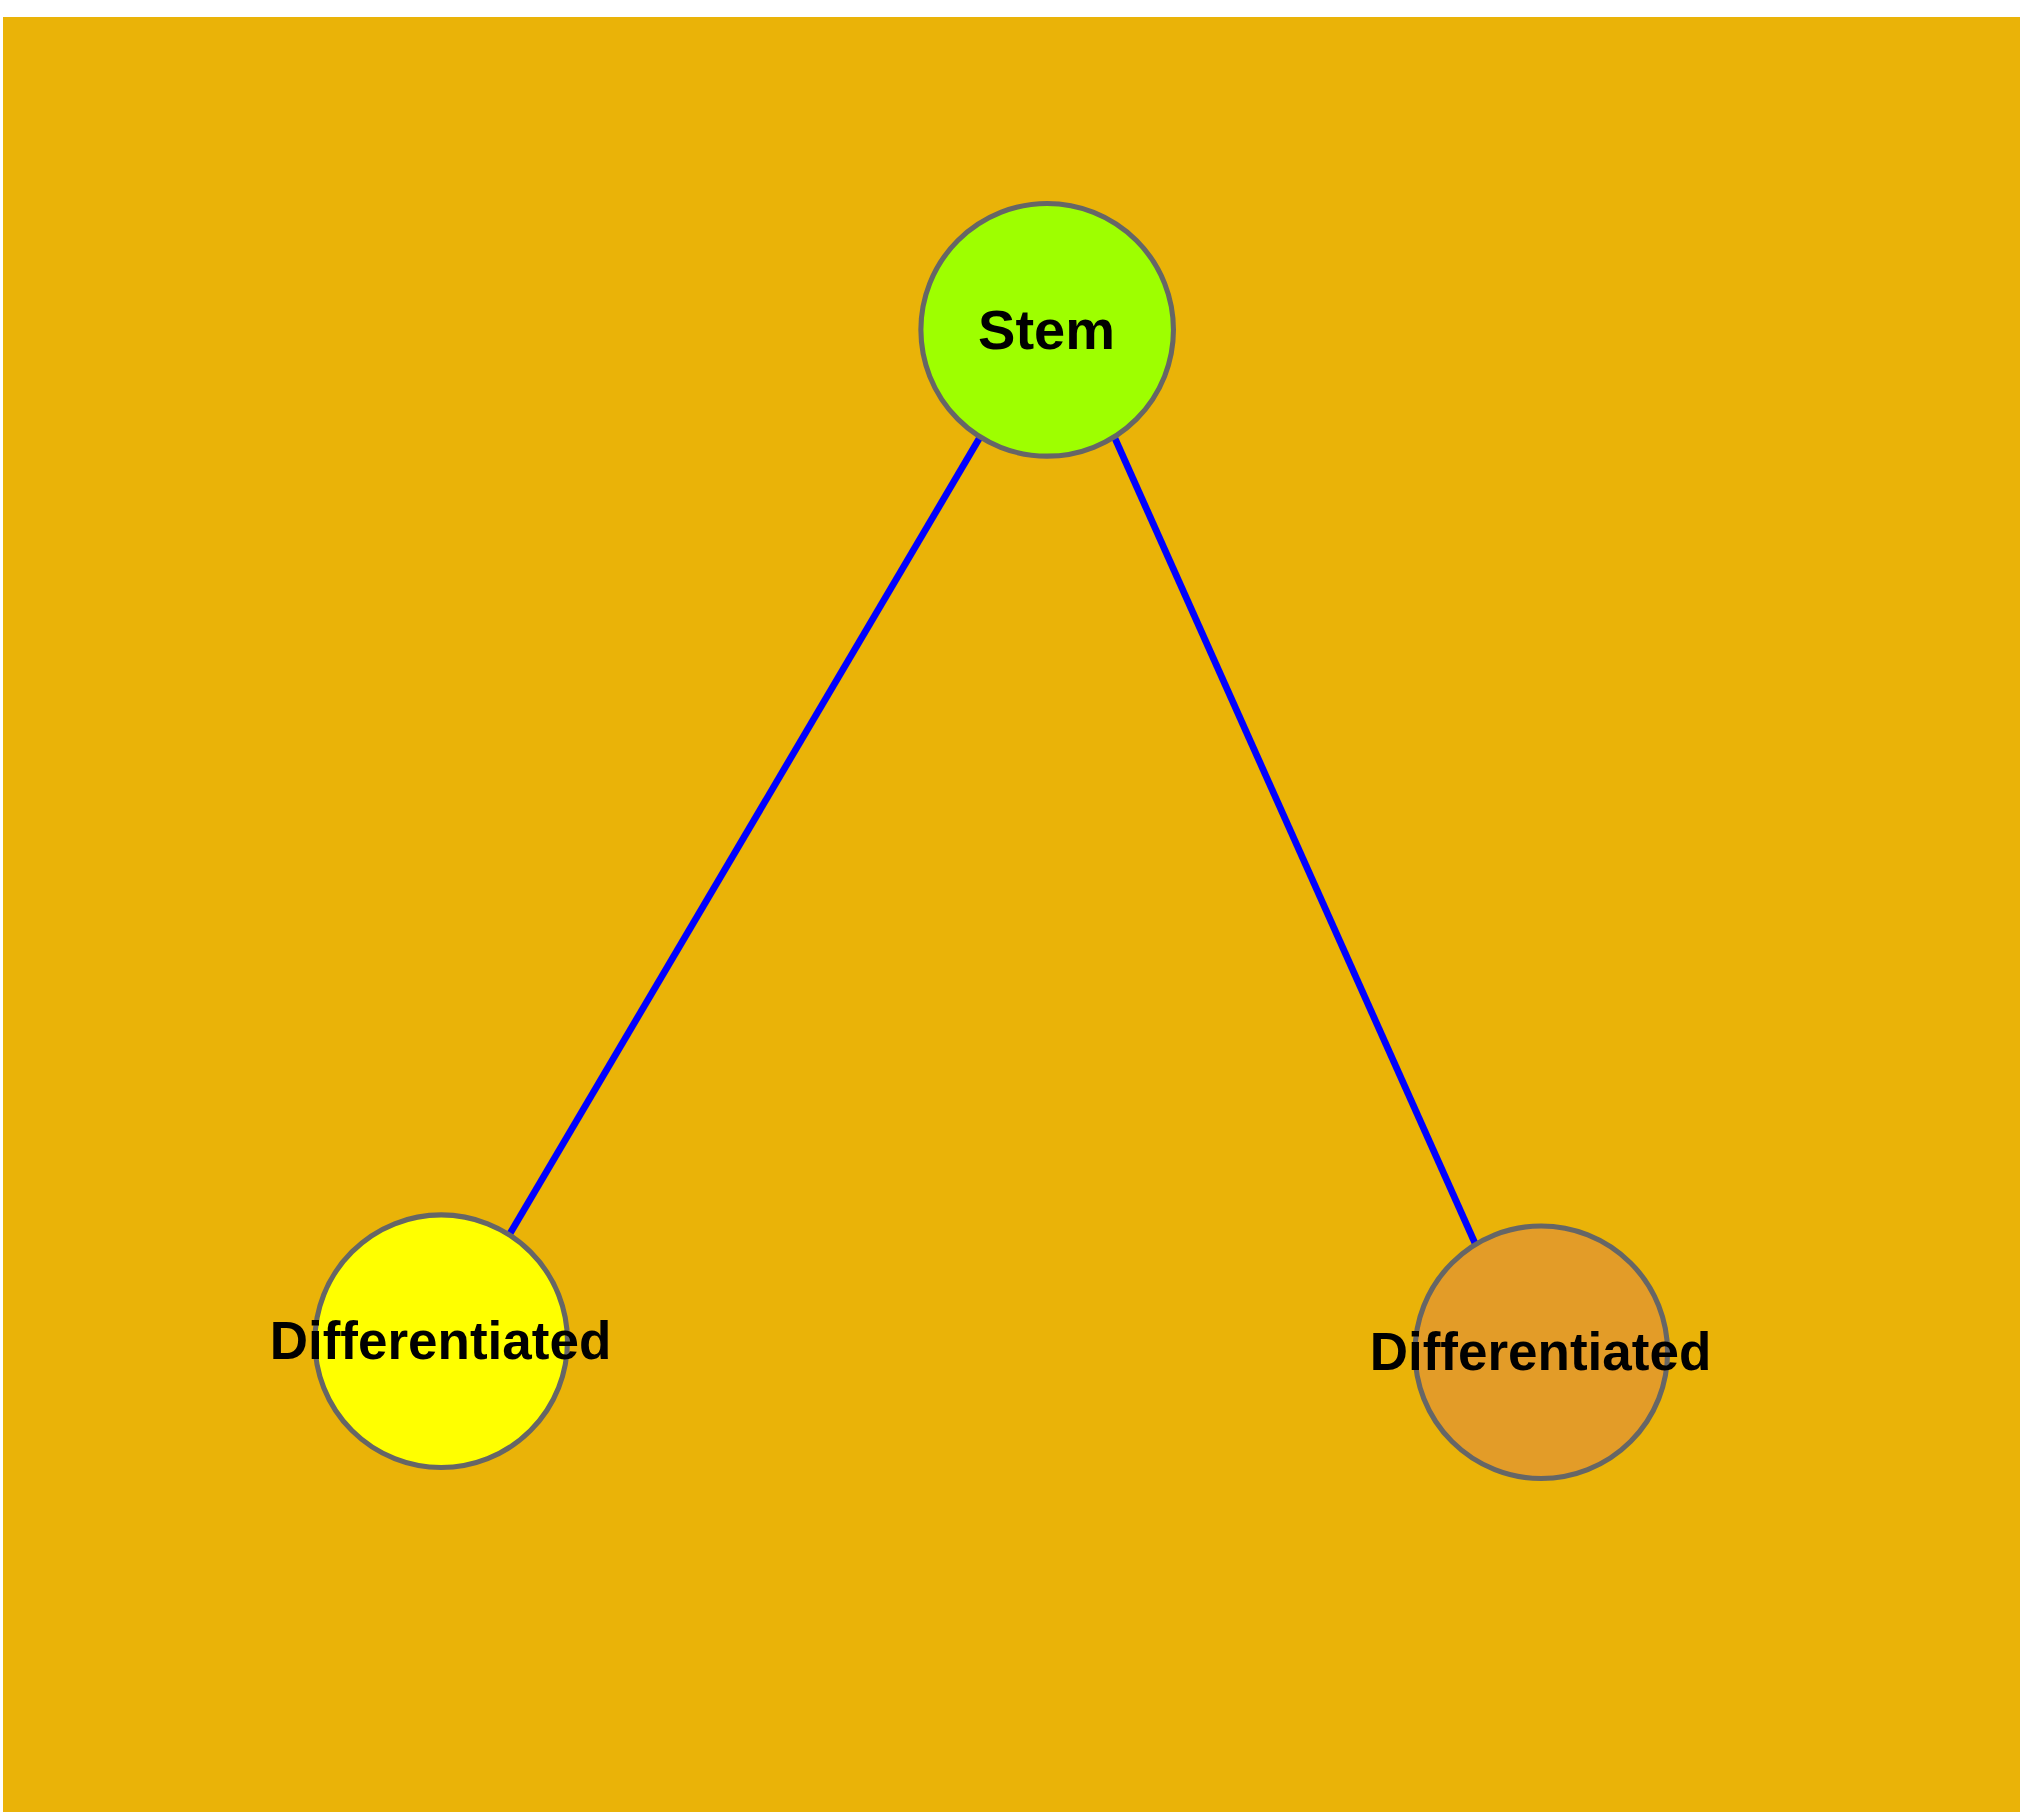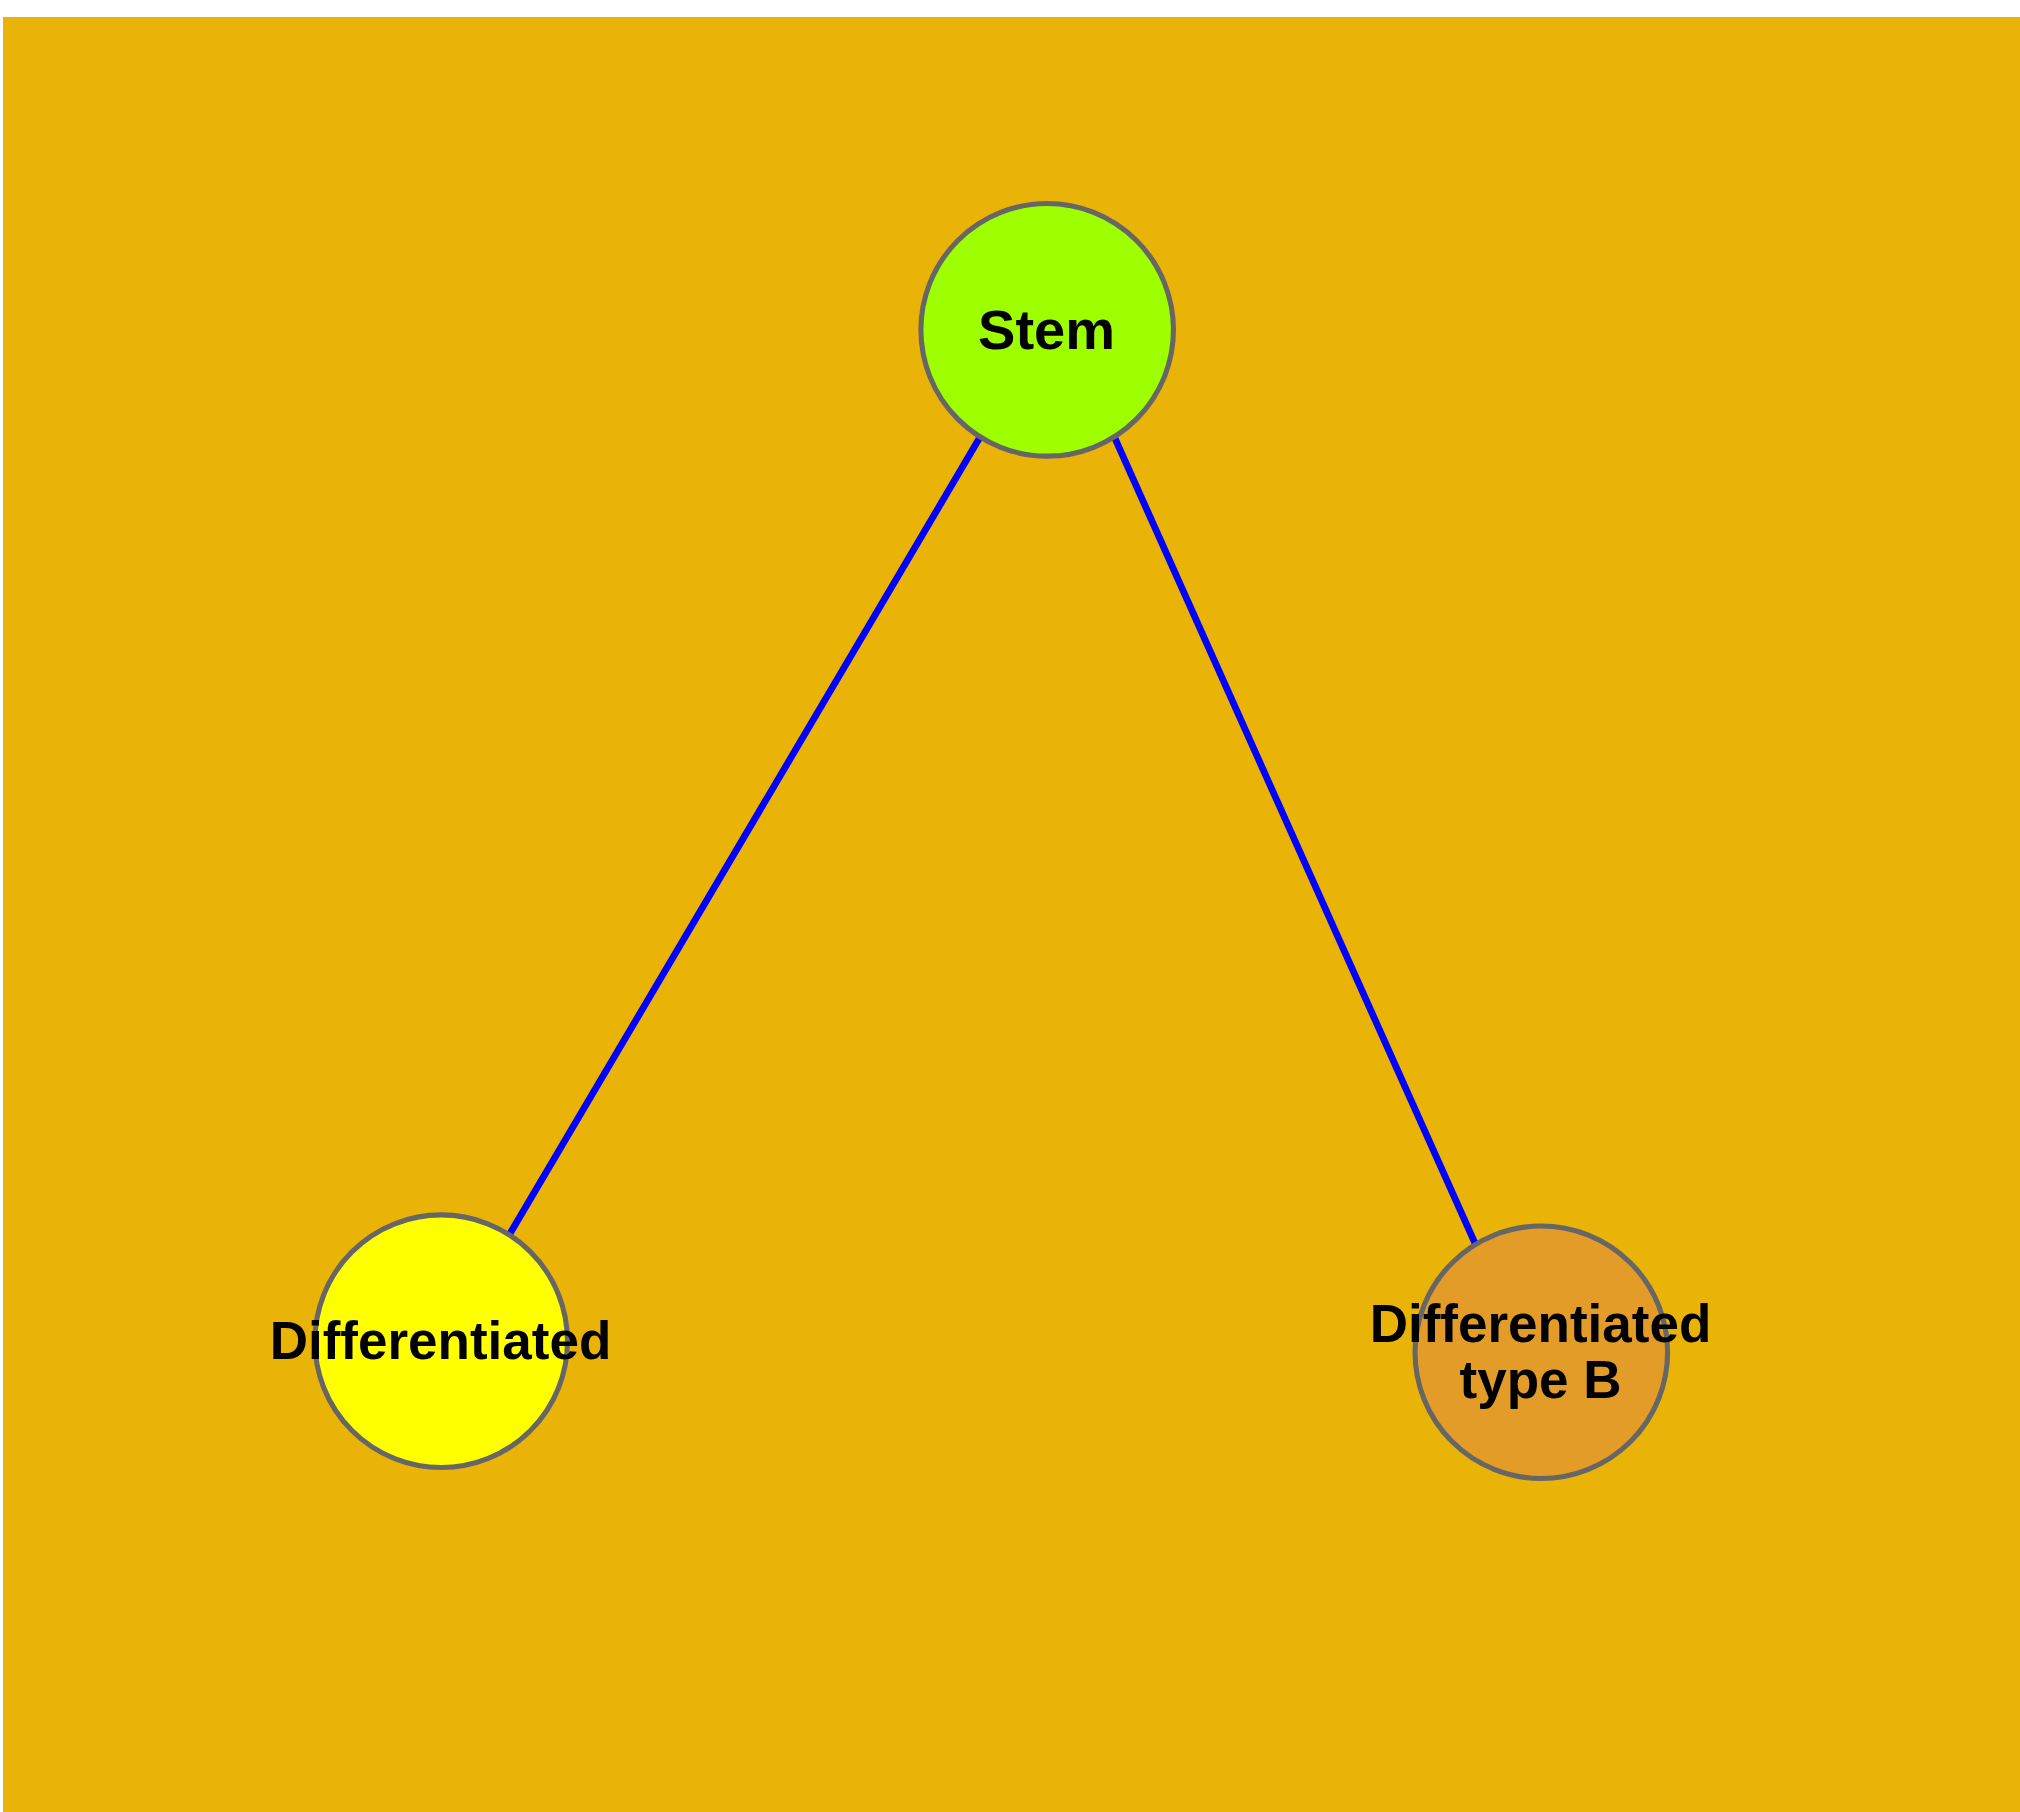--- a/index.html
+++ b/index.html
@@ -69,19 +69,18 @@
 
     <div id="label-layer">
         <div class="node-label stem" style="left: 1044px; top: 313px; color: rgb(0, 0, 0);">
           <div>Stem</div>
         </div>
         <div class="node-label leaf" style="left: 438px; top: 1324px; color: rgb(0, 0, 0);">
           <div>Differentiated</div>
         </div>
         <div class="node-label leaf" style="left: 1538px; top: 1335px; color: rgb(0, 0, 0);">
           <div>Differentiated</div>
-          <div>type B</div>
         </div>
       </div>
 
   </div>
 </div>
 
 
 </body></html>

